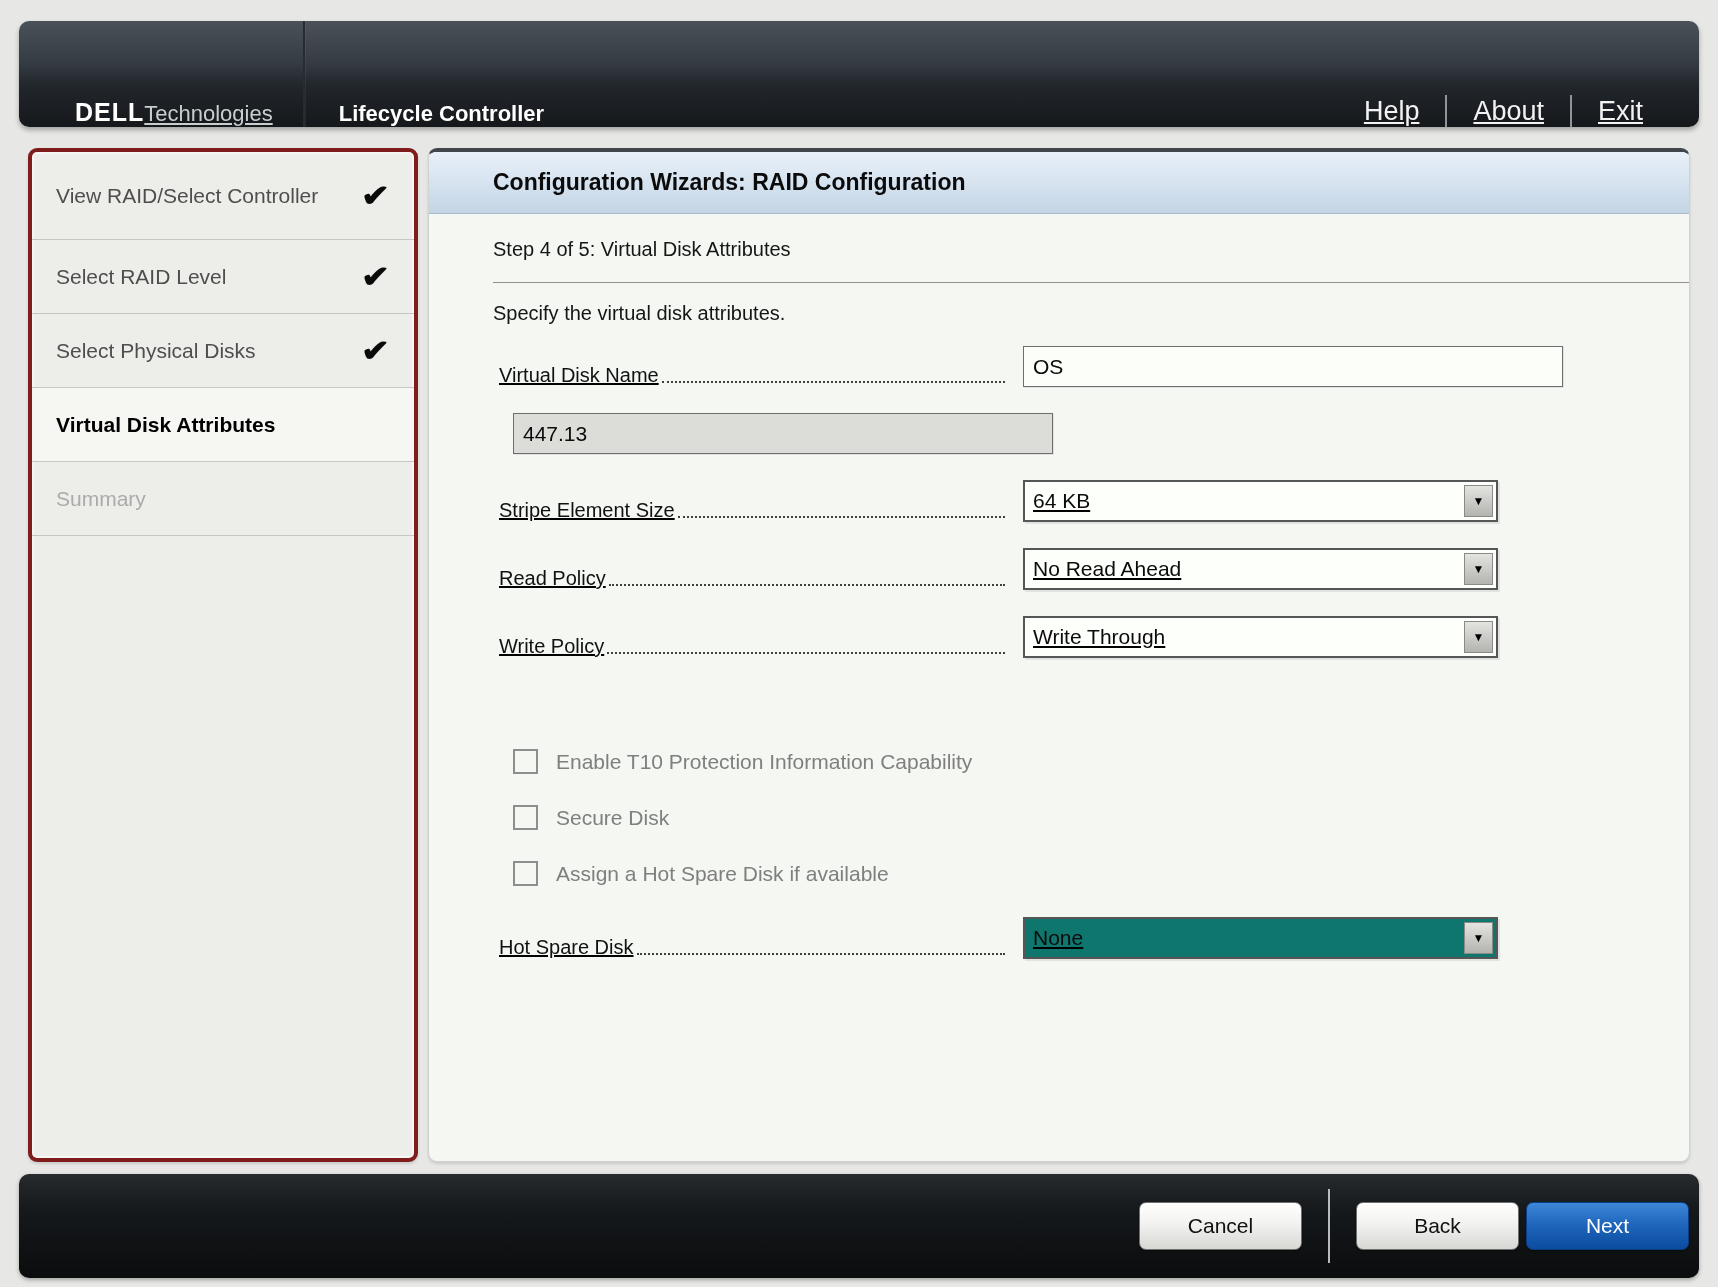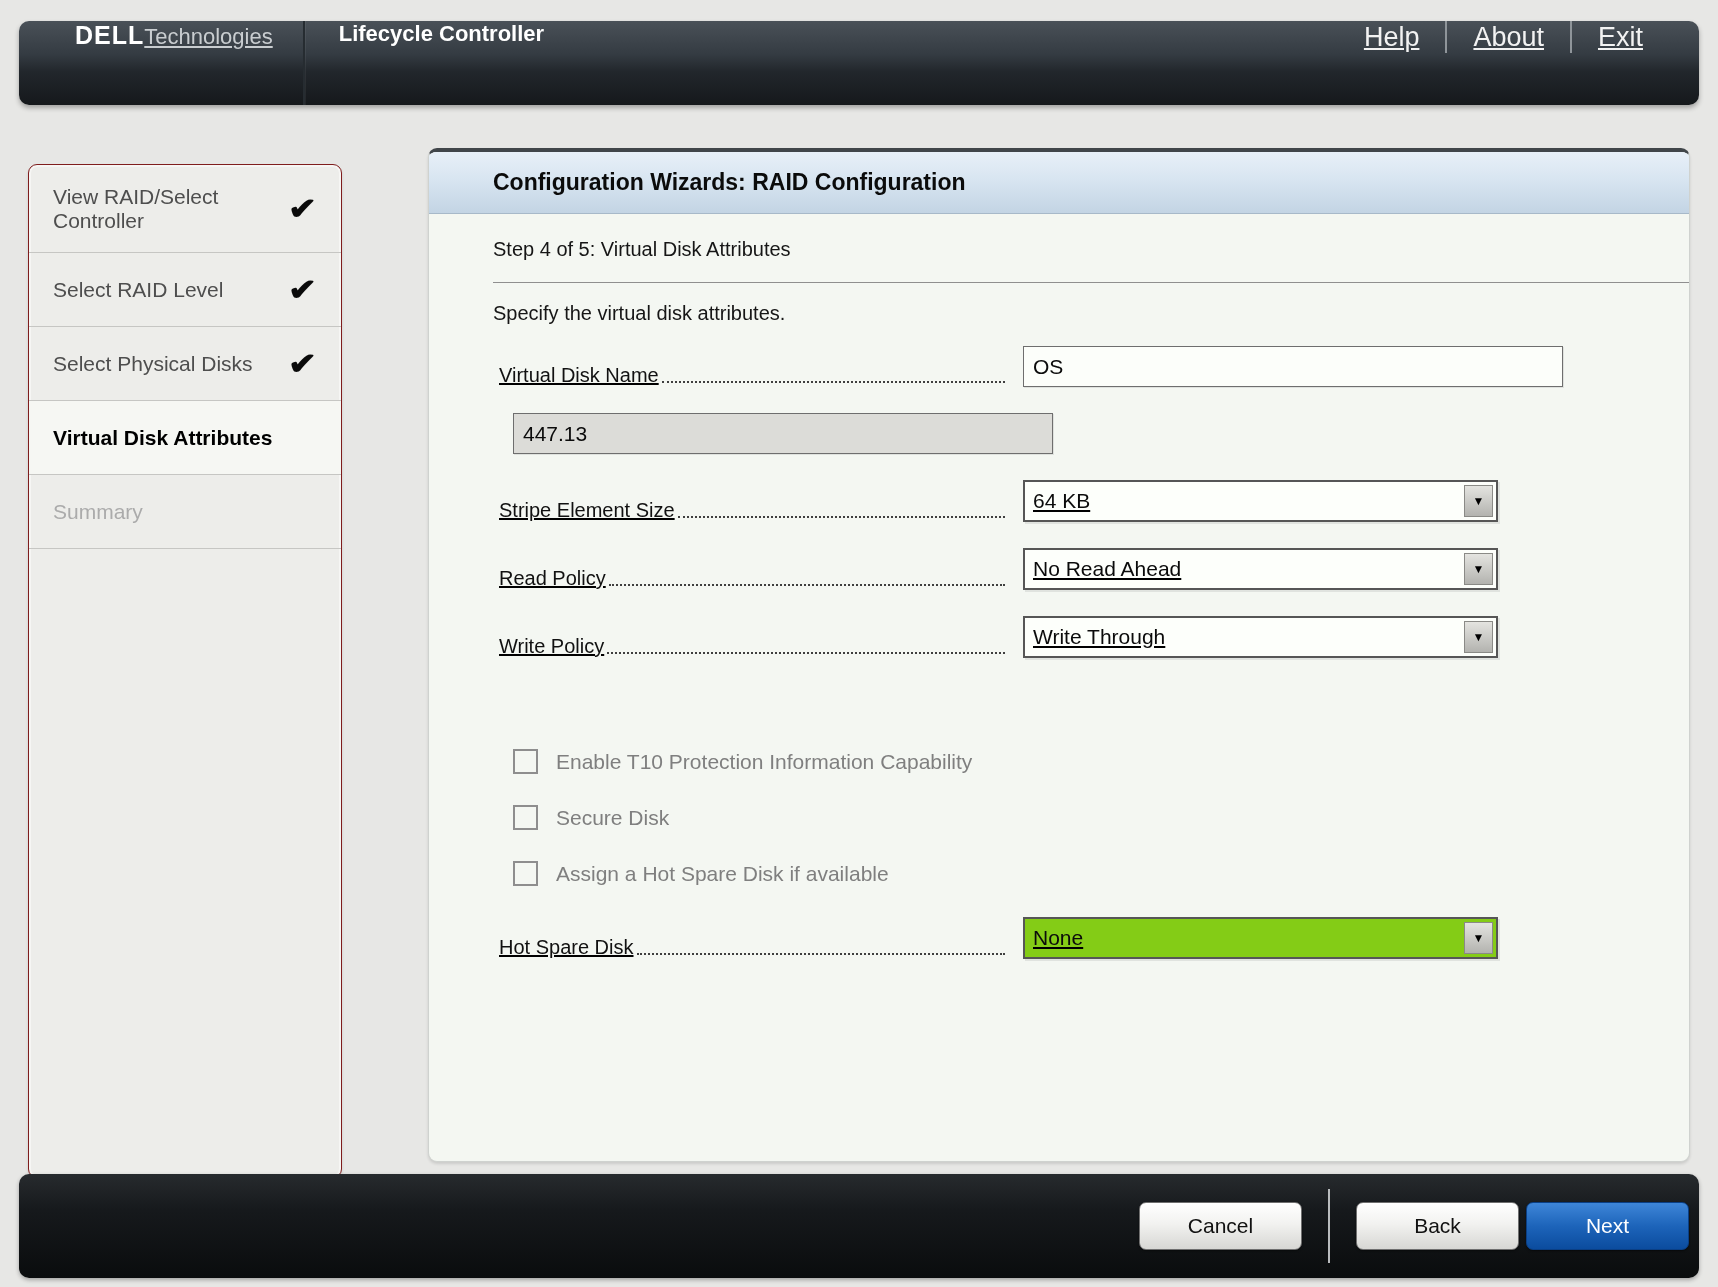--- a/index.html
+++ b/index.html
@@ -7,40 +7,40 @@
   body {
     width:1718px; height:1287px;
     background:#e7e7e5;
     font-family:"Liberation Sans", sans-serif;
     position:relative;
     overflow:hidden;
   }
 
   
   .topbar {
-    position:absolute; left:19px; top:21px; width:1680px; height:84px;
+    position:absolute; left:19px; top:21px; width:1680px; height:106px;
     border-radius:10px;
     background:linear-gradient(180deg,#4a5158 0%,#343b42 40%,#22272c 60%,#15181b 100%);
-    display:flex; align-items:flex-start;
+    display:flex; align-items:flex-end;
     box-shadow:0 3px 5px rgba(0,0,0,.3);
   }
   .brand { margin-left:56px; display:flex; align-items:baseline; white-space:nowrap; }
   .brand-bold { color:#ffffff; font-weight:bold; font-size:25px; letter-spacing:1px; }
   .brand-light { color:#c9cdd0; font-size:22px; font-weight:400;text-decoration:underline; }
   .topbar-sep { width:2px; align-self:stretch; background:#262c31; margin-left:30px; box-shadow:1px 0 0 rgba(255,255,255,.06); }
   .app-title { color:#ffffff; font-weight:bold; font-size:22px; margin-left:34px; }
   .top-links { margin-left:auto; margin-right:30px; display:flex; align-items:center; }
   .top-link { color:#f2f2f2; font-size:27px; padding:0 26px; cursor:pointer;text-decoration:underline; }
   .link-sep { width:2px; height:32px; background:#8f959a; }
 
   
   .sidebar {
-    position:absolute; left:28px; top:164px; width:314px; height:1014px;
+    position:absolute; left:28px; top:148px; width:390px; height:1014px;
     background:#ededea; border-radius:9px;
-    border:1px solid #7f1d1d;
+    border:4px solid #7f1d1d;
     box-shadow:0 0 0 2px #f6f6f4 inset, 0 2px 3px rgba(0,0,0,.12);
     overflow:hidden;
   }
   .side-item {
     display:flex; align-items:center;
     padding:0 26px 0 24px; height:74px;
     border-bottom:1px solid #c6c6c3;
     font-size:21px; color:#4e4e4e; cursor:pointer;
   }
   .side-item.first { height:88px; }
@@ -84,21 +84,21 @@
   }
   .tinput.disabled { background:#dcdcd8; }
 
   .select {
     width:475px; height:42px; position:relative;
     border:2px solid #565656; background:#fdfffb;
     display:flex; align-items:center; padding-left:8px;
     font-size:21px; color:#0b0b0b; cursor:pointer;
     box-shadow:2px 2px 0 #e0e3df;
   }
-  .select.disabled { background:#84cc16; cursor:default; }
+  .select.disabled { background:#0f766e; cursor:default; }
   .sel-btn {
     position:absolute; right:3px; top:3px; bottom:3px; width:29px;
     background:linear-gradient(180deg,#e4e4e0 0%,#c9c9c5 55%,#b3b3af 100%);
     border:1px solid #8a8a86;
     display:flex; align-items:center; justify-content:center;
   }
   .sel-arrow { font-size:12px; color:#000; line-height:1; }
 
   .cb-group { margin-top:91px; }
   .cbrow { display:flex; align-items:center; margin-bottom:31px; margin-left:14px; }

